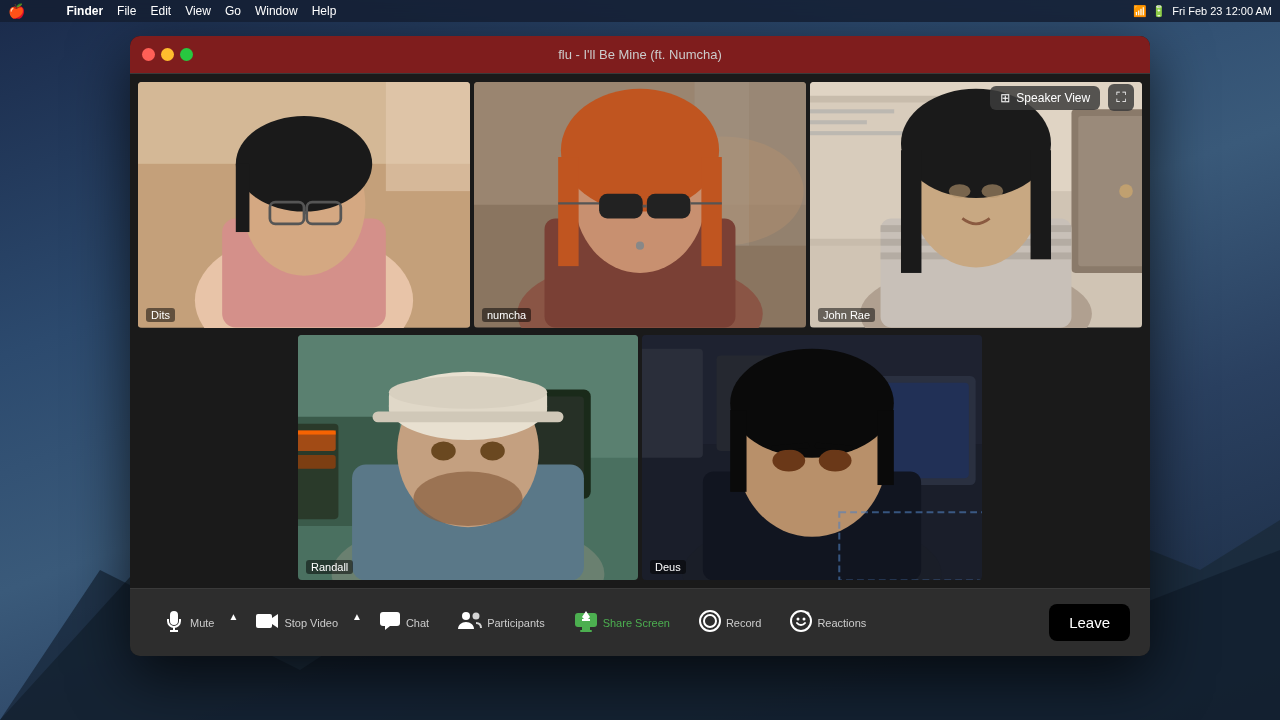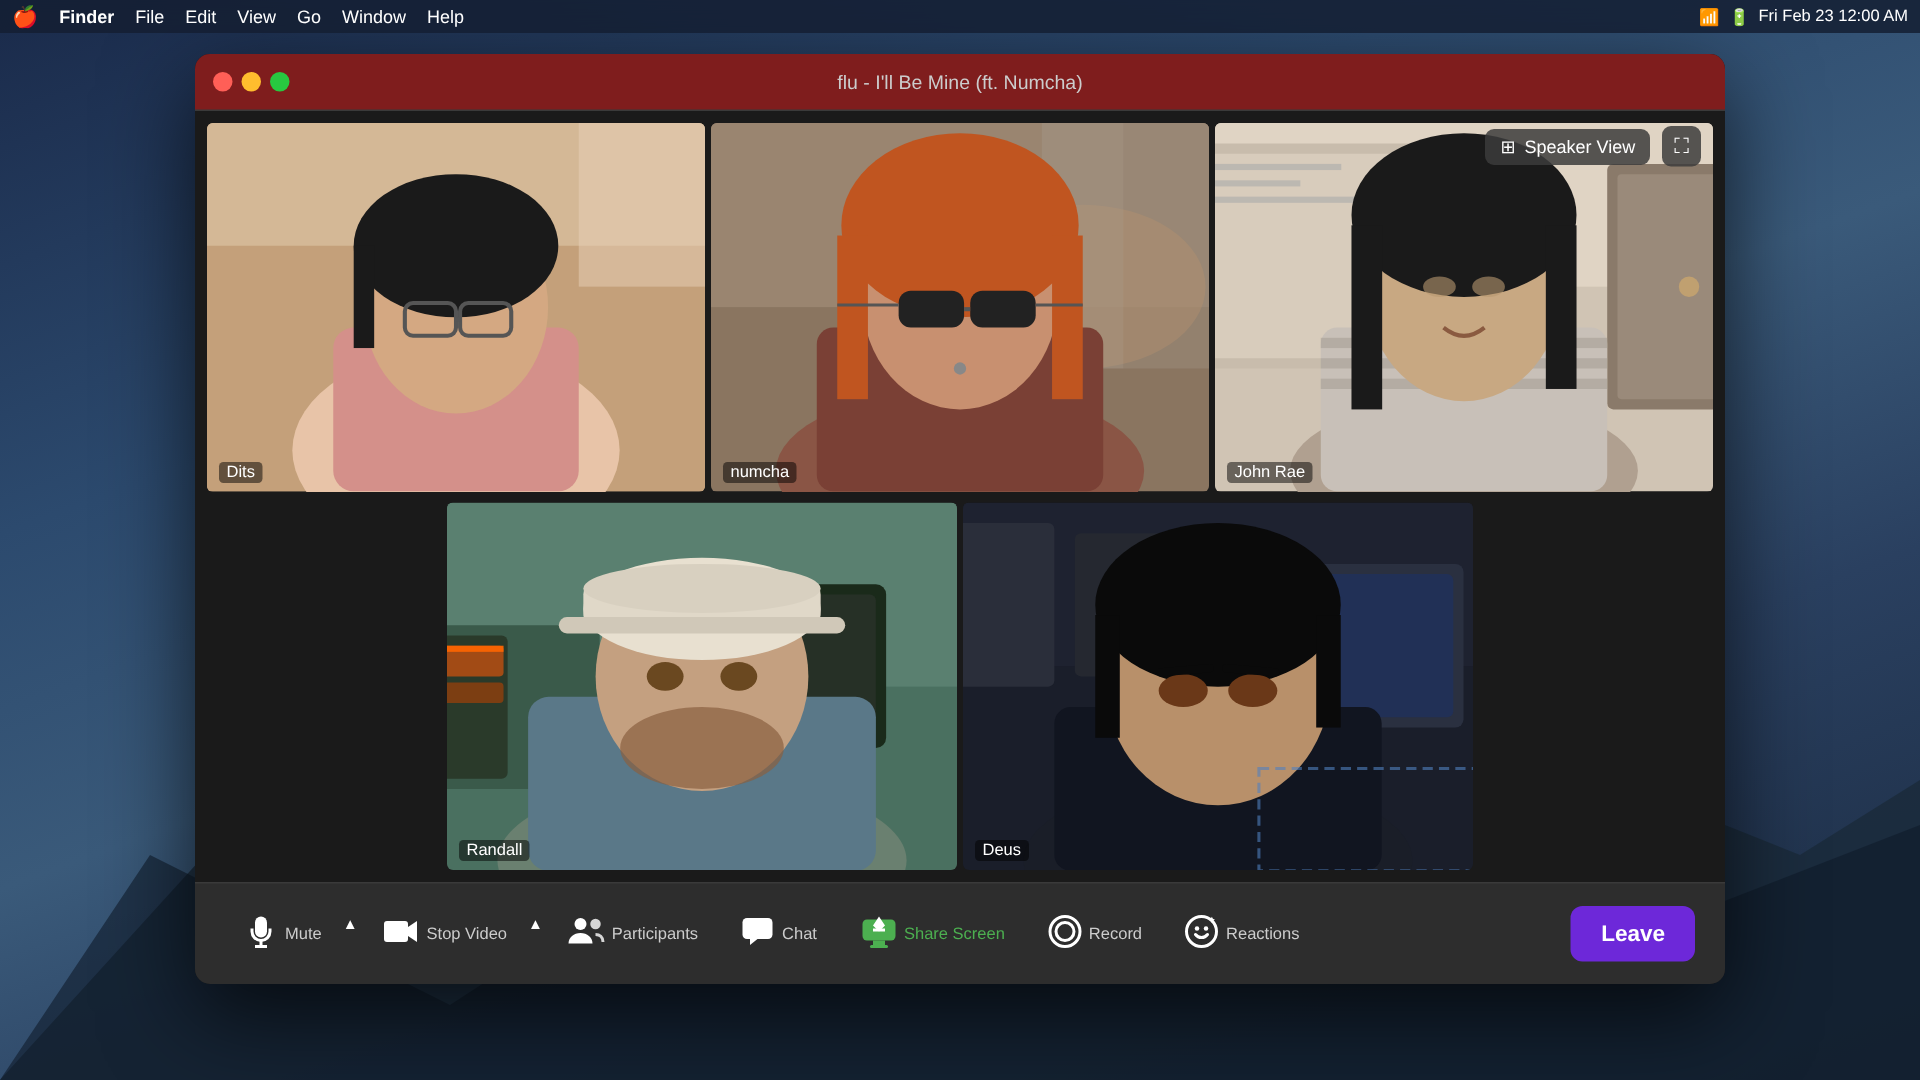--- a/index.html
+++ b/index.html
@@ -60,20 +60,21 @@
     }
     .menubar-apple {
       font-size: 14px;
     }
     .menubar-item {
       font-size: 12px;
       font-weight: 500;
     }
     .menubar-item.bold {
       font-weight: 700;
+      margin-left: 27px;
     }
 
     
     .zoom-window {
       position: absolute;
       top: 36px;
       left: 130px;
       width: 1020px;
       height: 620px;
       background: #1a1a1a;
@@ -206,27 +207,27 @@
       border: none;
       color: white;
       cursor: pointer;
       font-size: 10px;
       padding: 0 0 0 2px;
       align-self: flex-start;
       margin-top: 8px;
     }
 
     .leave-btn {
-      background: #6d28d9;
+      background: #000000;
       color: white;
       border: none;
       border-radius: 8px;
       padding: 10px 20px;
       font-size: 15px;
-      font-weight: 700;
+      font-weight: 400;
       cursor: pointer;
       margin-left: auto;
     }
 
     .grid-container {
       display: flex;
       flex-direction: column;
       gap: 7px;
       position: absolute;
       top: 46px;
@@ -523,38 +524,38 @@
                 <polygon points="18,9 24,5 24,19 18,15" fill="white"></polygon>
               </svg>
             </span>
             <span class="label">Stop Video</span>
           </button>
           <button class="arrow-btn">▲</button>
         </div>
 
         <button class="toolbar-btn">
           <span class="icon">
+            <svg width="24" height="24" viewBox="0 0 24 24" fill="white">
+              <rect x="2" y="3" width="20" height="14" rx="3" fill="white"></rect>
+              <polygon points="7,17 7,21 12,17" fill="white"></polygon>
+            </svg>
+          </span>
+          <span class="label">Chat</span>
+        </button>
+
+        <button class="toolbar-btn">
+          <span class="icon">
             <svg width="26" height="24" viewBox="0 0 26 24" fill="white">
               <circle cx="9" cy="7" r="4" fill="white"></circle>
               <path d="M1 20c0-4 3.6-7 8-7s8 3 8 7" fill="white"></path>
               <circle cx="19" cy="7" r="3.5" fill="white" opacity="0.8"></circle>
               <path d="M19 14c2.8 0 5 1.8 5 5" stroke="white" stroke-width="2" fill="none" opacity="0.8"></path>
             </svg>
           </span>
           <span class="label">Participants</span>
-        </button>
-
-        <button class="toolbar-btn">
-          <span class="icon">
-            <svg width="24" height="24" viewBox="0 0 24 24" fill="white">
-              <rect x="2" y="3" width="20" height="14" rx="3" fill="white"></rect>
-              <polygon points="7,17 7,21 12,17" fill="white"></polygon>
-            </svg>
-          </span>
-          <span class="label">Chat</span>
         </button>
 
         <button class="toolbar-btn active">
           <span class="icon">
             <svg width="26" height="24" viewBox="0 0 26 24" fill="#4caf50">
               <rect x="2" y="4" width="22" height="14" rx="3" fill="#4caf50"></rect>
               <rect x="9" y="18" width="8" height="3" fill="#4caf50"></rect>
               <rect x="7" y="21" width="12" height="2" fill="#4caf50" rx="1"></rect>
               <polygon points="13,2 13,12 9,8 13,2 17,8 13,12" fill="white"></polygon>
               <rect x="9" y="10" width="8" height="2" fill="white"></rect>

